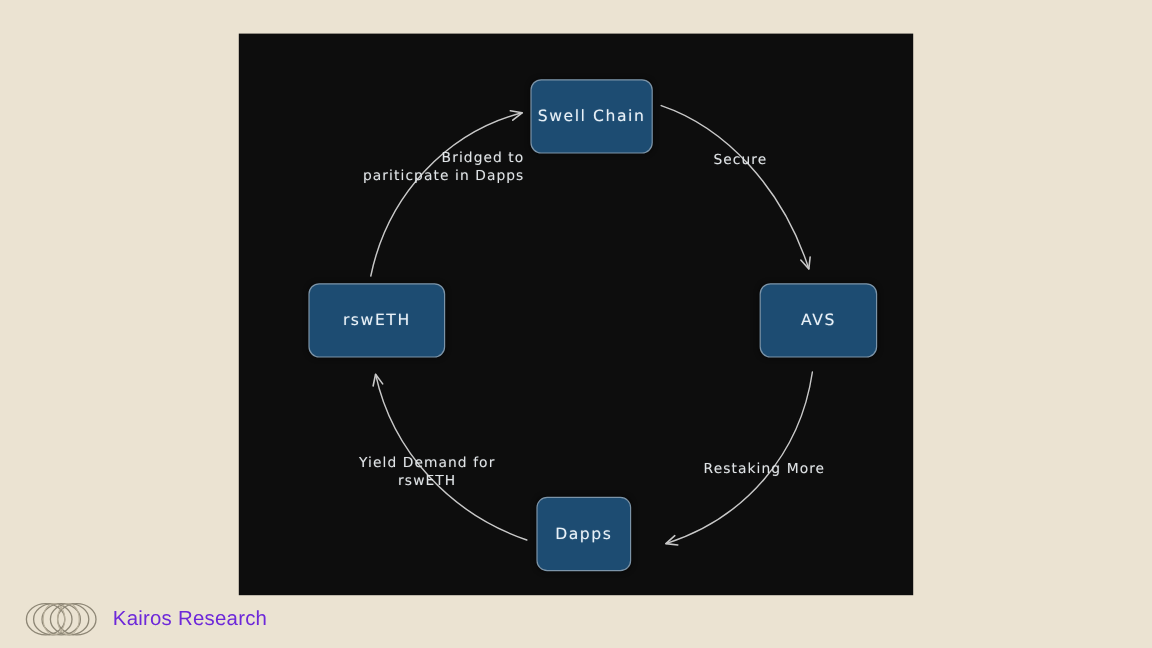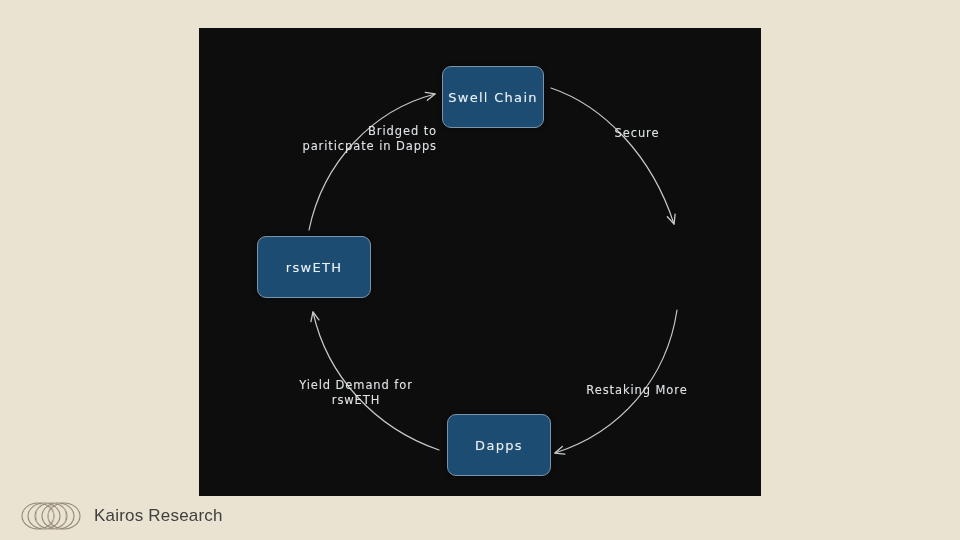--- a/index.html
+++ b/index.html
@@ -50,52 +50,52 @@
     color: #e8f1f8;
     font-family: "DejaVu Sans", sans-serif;
     font-size: 13px;
     letter-spacing: 1.3px;
     white-space: nowrap;
     text-shadow: 0 0 1px rgba(255,255,255,0.35);
   }
 
   #node-swell-chain { left: 243px; top: 38px;  width: 102px; height: 62px; }
   #node-avs         { left: 434px; top: 208px; width: 98px;  height: 62px; }
-  #node-dapps       { left: 248px; top: 386px; width: 104px;  height: 62px; }
+  #node-dapps       { left: 248px; top: 386px; width: 79px;  height: 62px; }
   #node-rsweth      { left: 58px;  top: 208px; width: 114px; height: 62px; }
 
   
   .edge-label {
     position: absolute;
     color: #dfe3e6;
     font-family: "DejaVu Sans", sans-serif;
     font-size: 11.5px;
     letter-spacing: 0.9px;
     line-height: 15px;
     text-align: center;
     white-space: pre-line;
     text-shadow: 0 0 1px rgba(255,255,255,0.25);
   }
   #edge-label-bridged   { left: 62px;  top: 96px;  width: 176px; text-align: right; }
-  #edge-label-secure    { left: 392px; top: 98px;  width: 92px;  }
+  #edge-label-secure    { left: 372px; top: 98px;  width: 92px;  }
   #edge-label-restaking { left: 364px; top: 355px; width: 148px; }
   #edge-label-demand    { left: 72px;  top: 350px; width: 170px; }
 
   
   #footer-branding {
     position: absolute;
     left: 20px;
     top: 500px;
     display: flex;
     align-items: center;
     gap: 12px;
   }
   #brand-logo { display: block; }
   #brand-name {
-    color: #404040;
+    color: #6d28d9;
     font-family: "Liberation Sans", sans-serif;
     font-size: 17px;
     letter-spacing: 0.2px;
   }
 </style>
 </head>
 <body>
 
 <div id="diagram-panel">
 
@@ -112,20 +112,23 @@
 
     <path d="M240,422 C176,400 128,348 114,284" fill="none" stroke="#c8c8c8" stroke-width="1.2" stroke-linecap="round" marker-end="url(#arrowhead)"></path>
 
     <path d="M110,202 C124,134 174,82 236,66" fill="none" stroke="#c8c8c8" stroke-width="1.2" stroke-linecap="round" marker-end="url(#arrowhead)"></path>
   </svg>
 
   <div class="node-box" id="node-swell-chain">
     <span class="node-label">Swell Chain</span>
   </div>
 
+  <div class="node-box" id="node-avs">
+    <span class="node-label">AVS</span>
+  </div>
 
   <div class="node-box" id="node-dapps">
     <span class="node-label">Dapps</span>
   </div>
 
   <div class="node-box" id="node-rsweth">
     <span class="node-label">rswETH</span>
   </div>
 
   <div class="edge-label" id="edge-label-secure">Secure</div>

